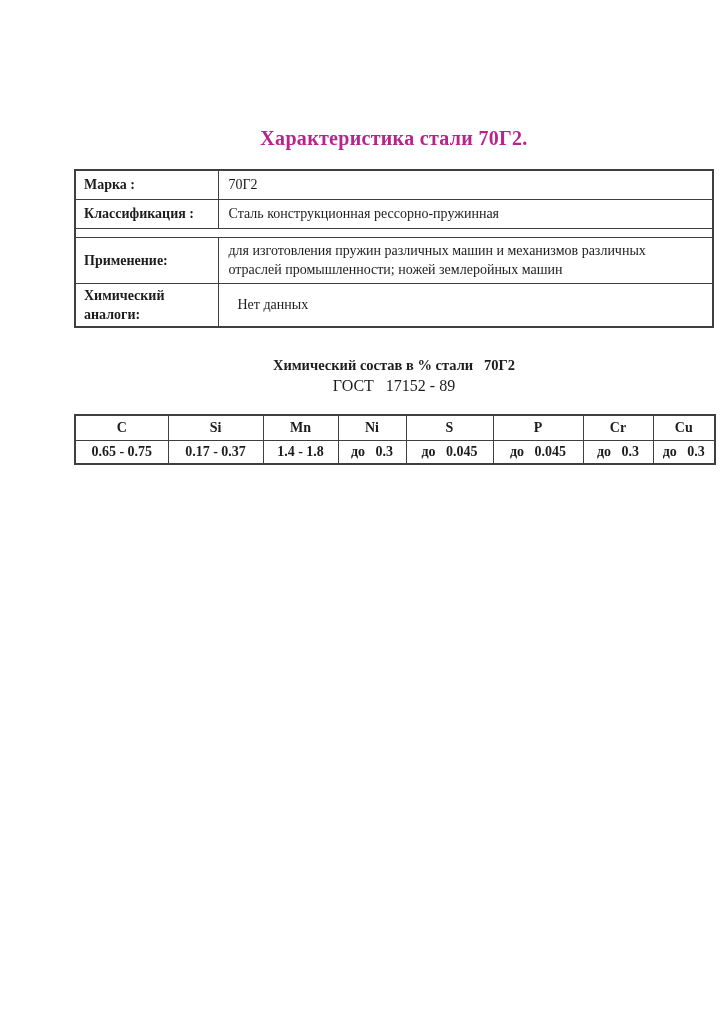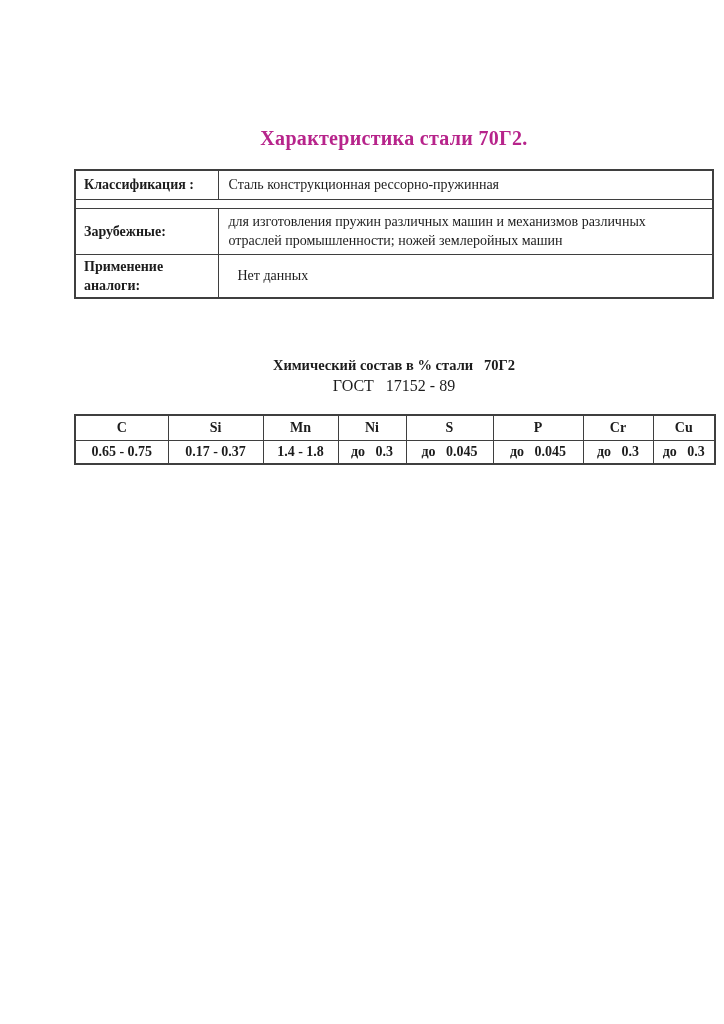--- a/index.html
+++ b/index.html
@@ -86,32 +86,36 @@
 </head>
 <body>
 
 <div class="page">
 
   <div class="title">Характеристика стали 70Г2.</div>
 
   <table class="info-table">
     <tbody>
       <tr class="row-std">
+        <td class="label">Марка :</td>
+        <td class="value">70Г2</td>
+      </tr>
+      <tr class="row-std">
         <td class="label">Классификация :</td>
         <td class="value">Сталь конструкционная рессорно-пружинная</td>
       </tr>
       <tr class="row-spacer">
         <td colspan="2"></td>
       </tr>
       <tr class="row-app">
-        <td class="label">Зарубежные:</td>
+        <td class="label">Применение:</td>
         <td class="value">для изготовления пружин различных машин и механизмов различных отраслей промышленности; ножей землеройных машин</td>
       </tr>
       <tr class="row-analog">
-        <td class="label">Применение аналоги:</td>
+        <td class="label">Химический аналоги:</td>
         <td class="value">Нет данных</td>
       </tr>
     </tbody>
   </table>
 
   <div class="comp-heading">Химический состав в % стали   70Г2</div>
   <div class="comp-sub">ГОСТ   17152 - 89</div>
 
   <table class="comp-table">
     <colgroup>

